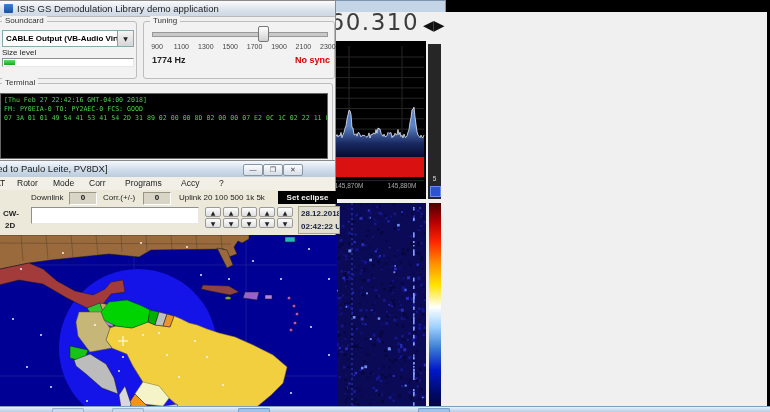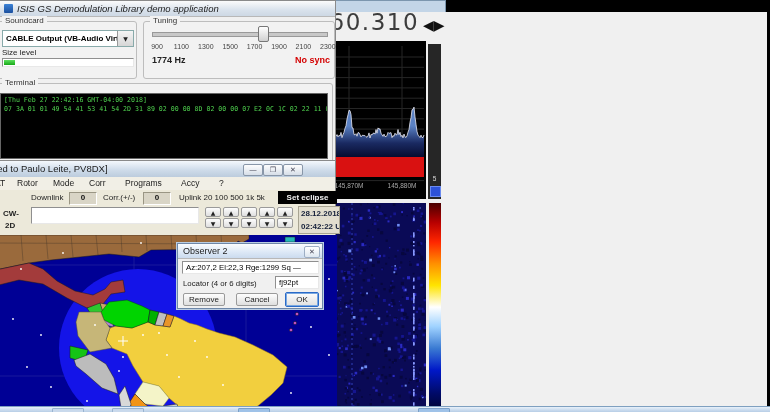--- a/index.html
+++ b/index.html
@@ -14,21 +14,21 @@
   .gbox{position:absolute;border:1px solid #bdbdbd;border-radius:3px;background:#f2f2f2;box-sizing:border-box;}
   .gbox>.glabel{position:absolute;top:-6px;left:6px;background:#f2f2f2;padding:0 3px;font-size:8px;color:#333;}
   .sunk{border:1px solid #8f8f8f;border-right-color:#e8e8e8;border-bottom-color:#e8e8e8;background:#fff;box-sizing:border-box;}
   .btn3d{background:linear-gradient(#fdfdfd,#dfdfdf);border:1px solid #9a9a9a;border-radius:2px;
     box-sizing:border-box;text-align:center;color:#222;}
   .lbl{position:absolute;font-size:8px;color:#222;white-space:nowrap;}
   .glyph{font-family:"DejaVu Sans",sans-serif;}
   
   #isis{left:-10px;top:0;width:346px;height:166px;z-index:1;}
   #isis .appicon{position:absolute;left:13px;top:3px;width:9px;height:9px;background:linear-gradient(#3b82d6,#1b4f9e);border-radius:1px;}
-  #isis .tbar span{margin-left:26px;font-style:italic;}
+  #isis .tbar span{margin-left:26px;}
   .isis-select{position:absolute;left:6px;top:8px;width:132px;height:17px;background:#fff;border:1px solid #8aa;box-sizing:border-box;
     font-size:8px;font-weight:bold;line-height:15px;padding-left:3px;white-space:nowrap;overflow:hidden;}
   .isis-select .dd{position:absolute;right:0;top:0;bottom:0;width:15px;background:linear-gradient(#f4f4f4,#d6d6d6);
     border-left:1px solid #999;font-size:6px;text-align:center;line-height:15px;color:#222;}
   #audio-bar{left:6px;top:36px;width:132px;height:9px;background:#fff;}
   #audio-bar .fill{position:absolute;left:1px;top:1px;bottom:1px;width:11px;background:linear-gradient(#5ee05e,#18a818);}
   #tune-track{position:absolute;left:8px;top:10px;width:174px;height:3px;background:#c8c8c8;border:1px solid #999;}
   #tune-handle{position:absolute;left:114px;top:4px;width:9px;height:14px;background:linear-gradient(#fff,#d0d0d0);
     border:1px solid #777;border-radius:2px;}
   .ttick{position:absolute;top:21px;width:30px;margin-left:-15px;text-align:center;font-size:7px;color:#444;}
@@ -151,20 +151,21 @@
           <div class="ttick" style="left: 159.4px;">2100</div>
           <div class="ttick" style="left: 183.8px;">2300</div>
         </div>
       <div class="lbl" style="left:8px;top:33px;font-weight:bold;font-size:9px;">1774 Hz</div>
       <div class="lbl" style="right:4px;top:33px;font-weight:bold;font-size:9px;color:#d40000;">No sync</div>
     </div>
     <div class="gbox" style="left:4px;top:82px;width:338px;height:80px;">
       <span class="glabel">Terminal</span>
       <div id="term-box">
         <div>[Thu Feb 27 22:42:16 GMT-04:00 2018]</div>
+        <div>FM: PY0EIA-0      TO: PY2AEC-0      FCS: GOOD</div>
         <div>07 3A 01 01 49 54 41 53 41 54 2D 31 89 02 00 00 8D 02 00 00 07 E2 0C 1C 02 22 11 00 00 02 81 07</div>
       </div>
     </div>
   </div>
 
   <div class="win" id="sat">
     <div class="tbar">
       <span>red to Paulo Leite, PV8DX]</span>
       <div class="capbtn" style="left:252px;">—</div>
       <div class="capbtn" style="left:272px;">❐</div>
@@ -291,32 +292,20 @@
             <circle cx="104" cy="90" r="0.9"></circle>
           </g>
         <g stroke="#ffffff" stroke-width="1">
           <line x1="127" y1="106" x2="137" y2="106"></line>
             <line x1="132" y1="101" x2="132" y2="111"></line>
         </g>
       </svg>
     </div>
   </div>
 
-  <div class="win" id="obs">
-    <div class="tbar">
-      <span>Observer 2</span>
-      <div id="obs-x">✕</div>
-    </div>
-    <div class="sunk" style="position:absolute;left:4px;top:17px;width:137px;height:13px;font-size:7.8px;line-height:12px;padding-left:3px;white-space:nowrap;overflow:hidden;">Az:207,2  El:22,3  Rge:1299  Sq —</div>
-    <div class="lbl" style="left:5px;top:35px;font-size:7.8px;">Locator (4 or 6 digits)</div>
-    <div class="sunk" style="position:absolute;left:97px;top:32px;width:44px;height:13px;font-size:7.8px;line-height:12px;padding-left:3px;">fj92pt</div>
-    <div class="btn3d" style="position:absolute;left:5px;top:49px;width:42px;height:13px;font-size:8px;line-height:12px;">Remove</div>
-    <div class="btn3d" style="position:absolute;left:58px;top:49px;width:42px;height:13px;font-size:8px;line-height:12px;">Cancel</div>
-    <div class="btn3d" style="position:absolute;left:107px;top:48px;width:34px;height:15px;font-size:8px;line-height:13px;border-color:#2a6ac8;box-shadow:0 0 0 1px #7aa8e0 inset;">OK</div>
-  </div>
 
   <div id="taskbar">
     <div class="tbtn" style="left:52px;width:30px;background:#c9d9ec;border:1px solid #9ab4d0;"></div>
     <div class="tbtn" style="left:112px;width:30px;background:#c9d9ec;border:1px solid #9ab4d0;"></div>
     <div class="tbtn" style="left:238px;width:30px;background:#9fc2e8;border:1px solid #7aa0c8;"></div>
     <div class="tbtn" style="left:418px;width:30px;background:#9fc2e8;border:1px solid #7aa0c8;"></div>
   </div>
 
   <div id="sdr">
     <div id="sdr-title">

